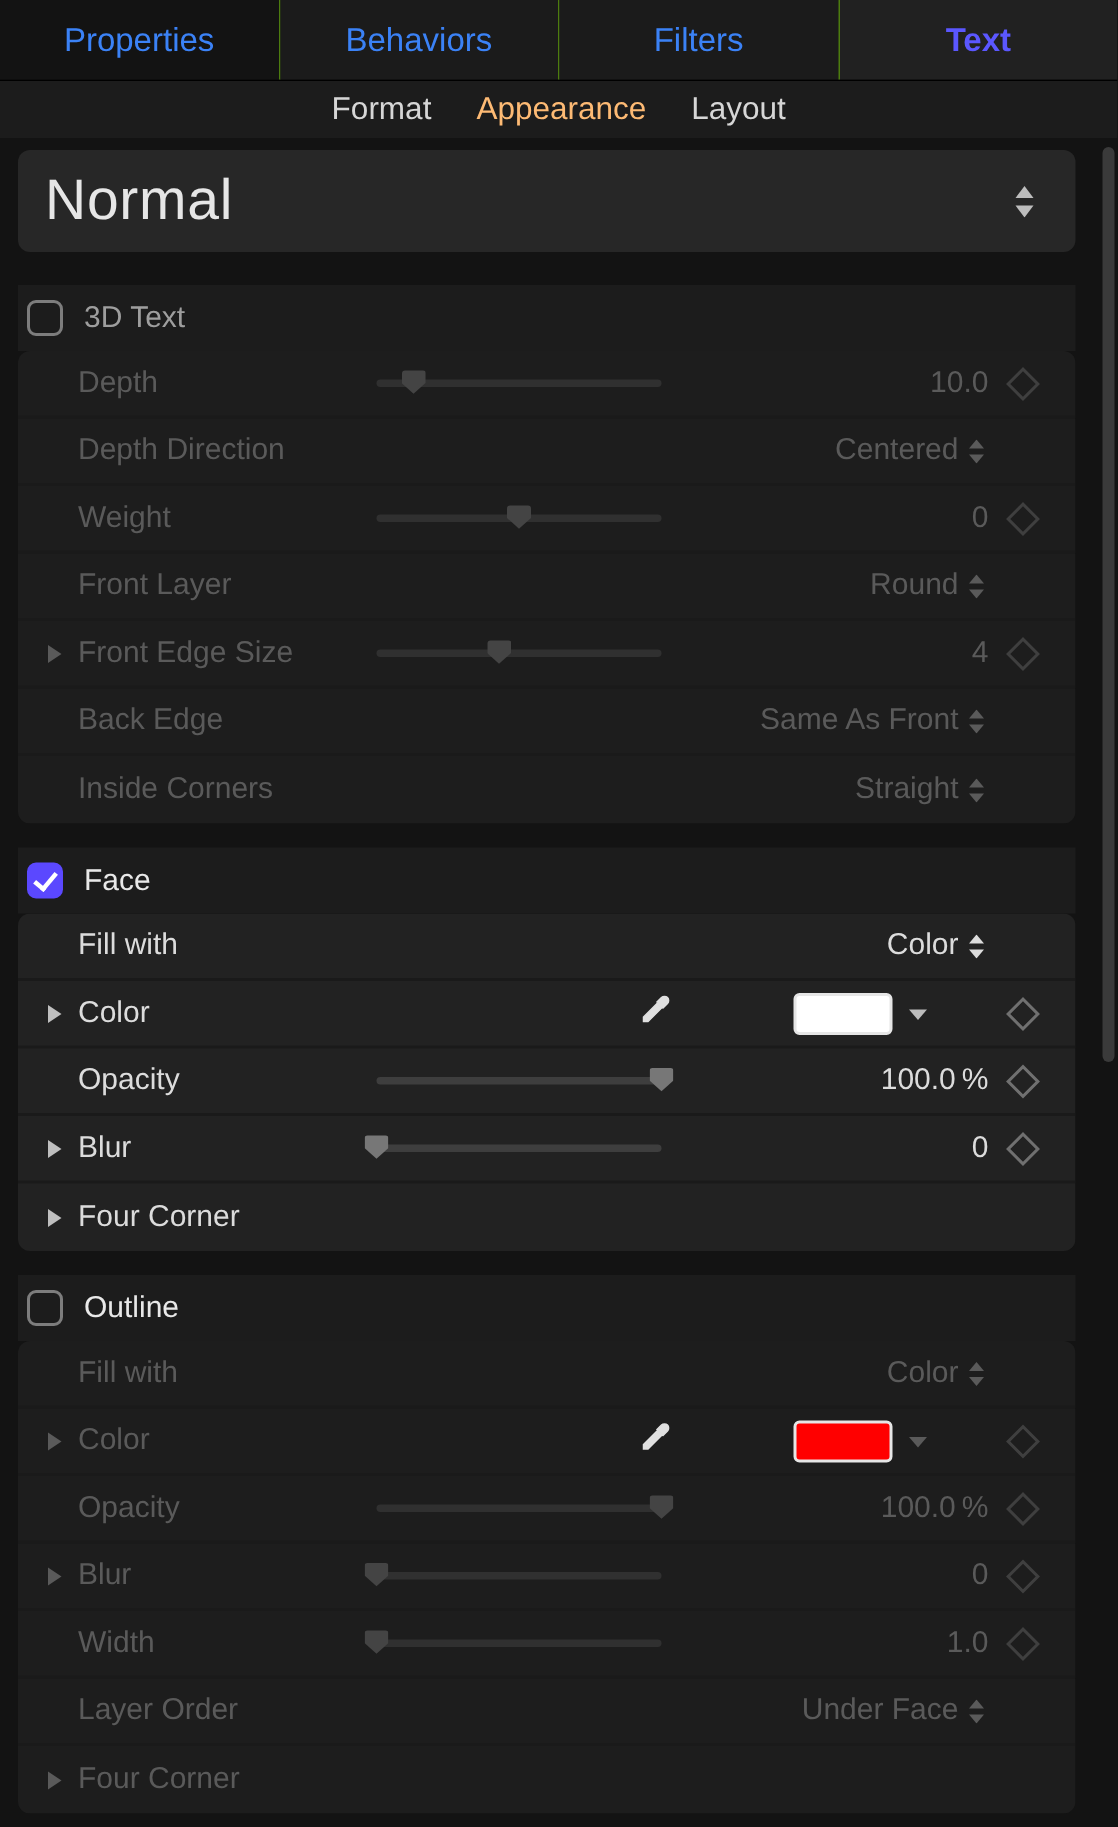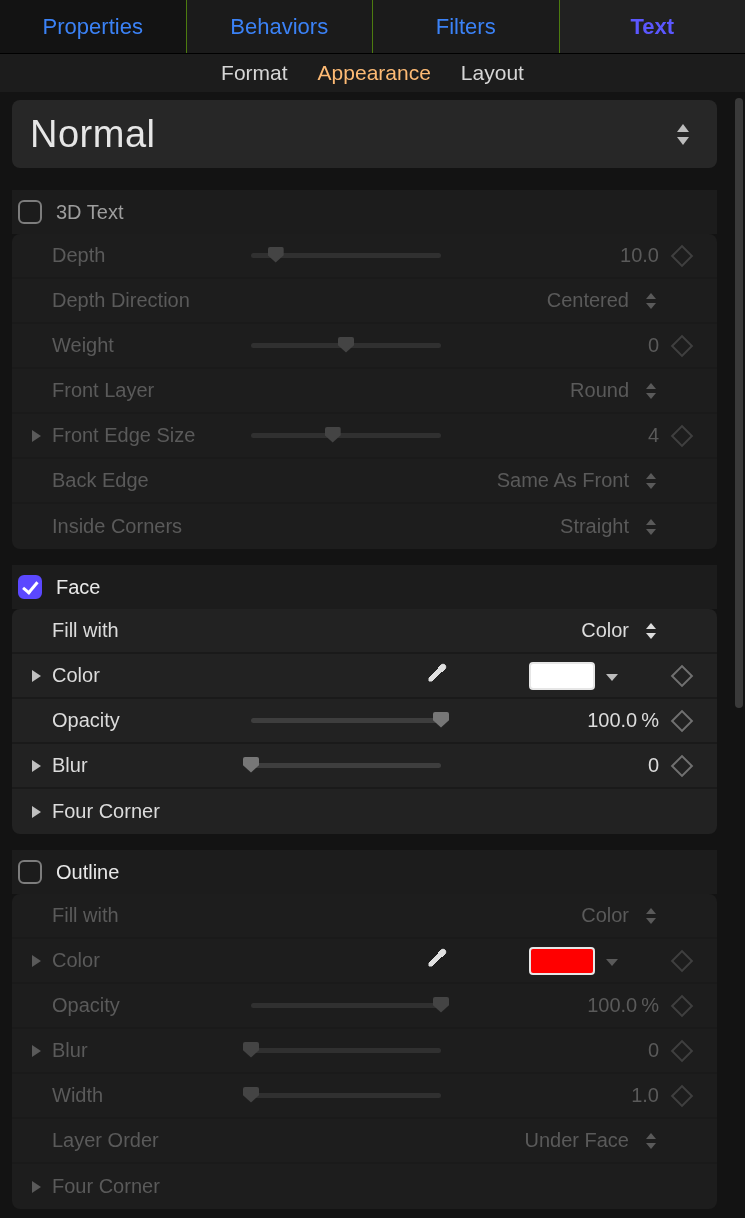--- a/index.html
+++ b/index.html
@@ -174,21 +174,21 @@
     background:#777;
     clip-path: polygon(0 0, 100% 0, 100% 55%, 50% 100%, 0 55%);
     border-radius:2px;
   }
   .params.dimmed .slider .thumb::before { background:#444; }
 
   
   .popup {
     display: inline-flex;
     align-items: center;
-    gap: 16px;
+    gap: 6px;
     color: inherit;
     cursor: pointer;
   }
   .popup .ud { width: 14px; height: 18px; display:flex; flex-direction:column; justify-content:center; gap:2px; }
   .popup .ud svg{display:block;}
   .popup .ud-fill { fill: currentColor; }
   .params.dimmed .popup { color: #5a5a5a; }
 
   
   .swatch {

